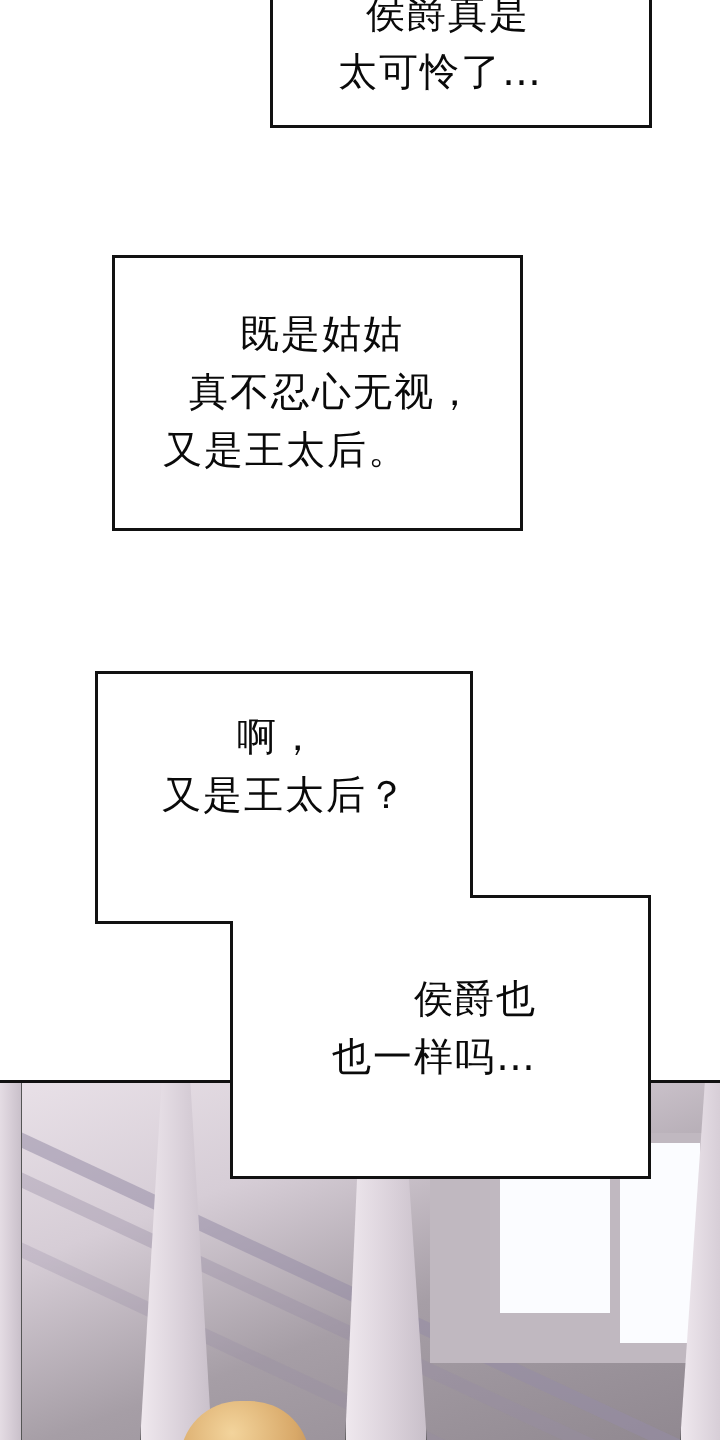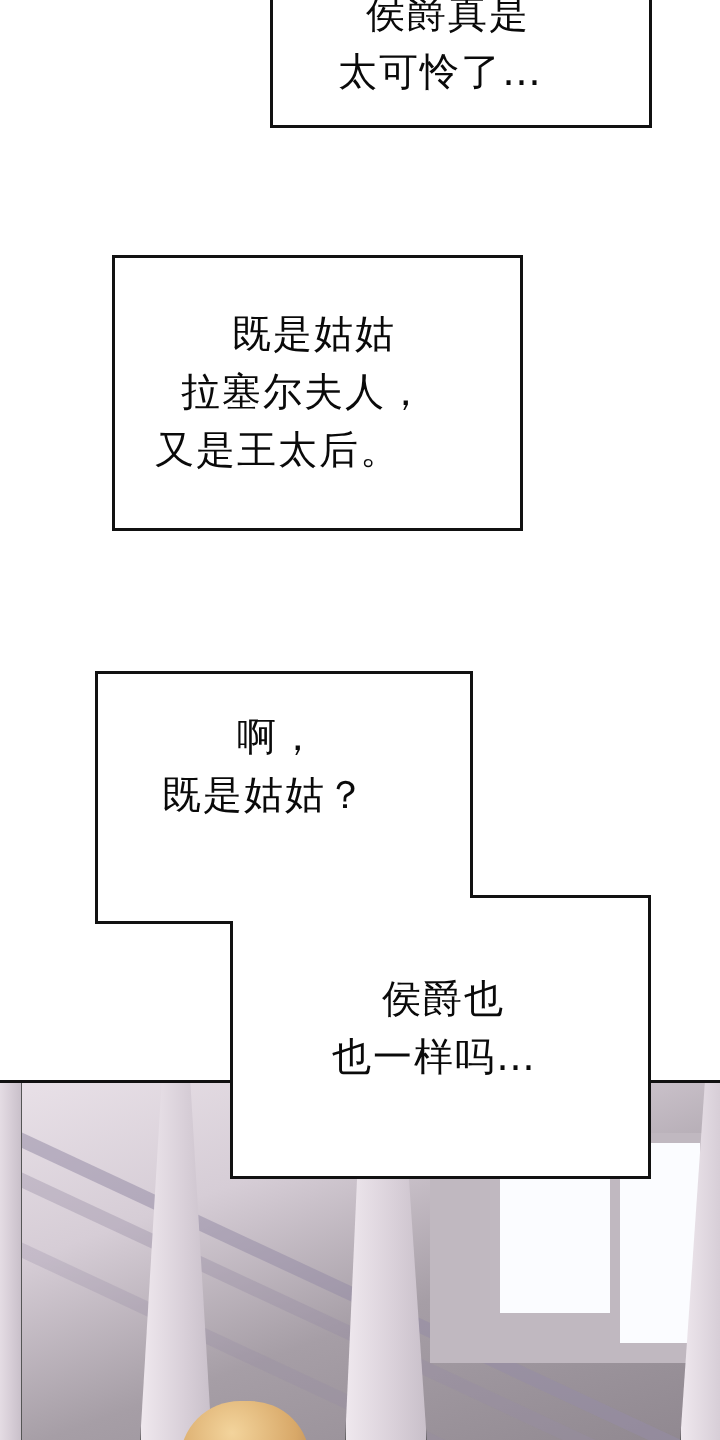--- a/index.html
+++ b/index.html
@@ -37,23 +37,23 @@
 </head>
 <body>
 
 <div class="box" style="left:270px; top:-10px; width:382px; height:138px;"></div>
 <div class="txt" style="left:338px; top:-15px;">
   <div style="padding-left:28px;">侯爵真是</div>
   <div>太可怜了…</div>
 </div>
 
 <div class="box" style="left:112px; top:255px; width:411px; height:276px;"></div>
-<div class="txt" style="left:155px; top:305px;">
+<div class="txt" style="left:163px; top:305px;">
   <div style="padding-left:77px;">既是姑姑</div>
-  <div style="padding-left:26px;">拉塞尔夫人，</div>
+  <div style="padding-left:26px;">真不忍心无视，</div>
   <div>又是王太后。</div>
 </div>
 
 <div class="scene">
   <div class="beam" style="left:-20px; top:30px; width:820px; transform:rotate(25deg);"></div>
   <div class="beam" style="left:-20px; top:70px; width:820px; transform:rotate(25deg); opacity:0.7;"></div>
   <div class="beam" style="left:-20px; top:140px; width:820px; transform:rotate(25deg); opacity:0.5;"></div>
   <div class="window">
     <div class="pane" style="left:70px; top:10px; width:110px; height:170px;"></div>
     <div class="pane" style="left:190px; top:10px; width:80px; height:200px;"></div>
@@ -66,19 +66,19 @@
 </div>
 
 <div class="box" style="left:95px; top:671px; width:378px; height:253px;"></div>
 <div class="box" style="left:230px; top:895px; width:421px; height:284px;"></div>
 
 <div style="position:absolute; left:233px; top:895px; width:237px; height:32px; background:#fff;"></div>
 <div style="position:absolute; left:98px; top:895px; width:140px; height:26px; background:#fff;"></div>
 
 <div class="txt" style="left:162px; top:708px;">
   <div style="padding-left:75px;">啊，</div>
-  <div>既是姑姑？</div>
+  <div>又是王太后？</div>
 </div>
 
 <div class="txt" style="left:332px; top:970px;">
-  <div style="padding-left:50px;">侯爵也</div>
+  <div style="padding-left:50px;text-align:right;">侯爵也</div>
   <div>也一样吗…</div>
 </div>
 
 </body></html>

